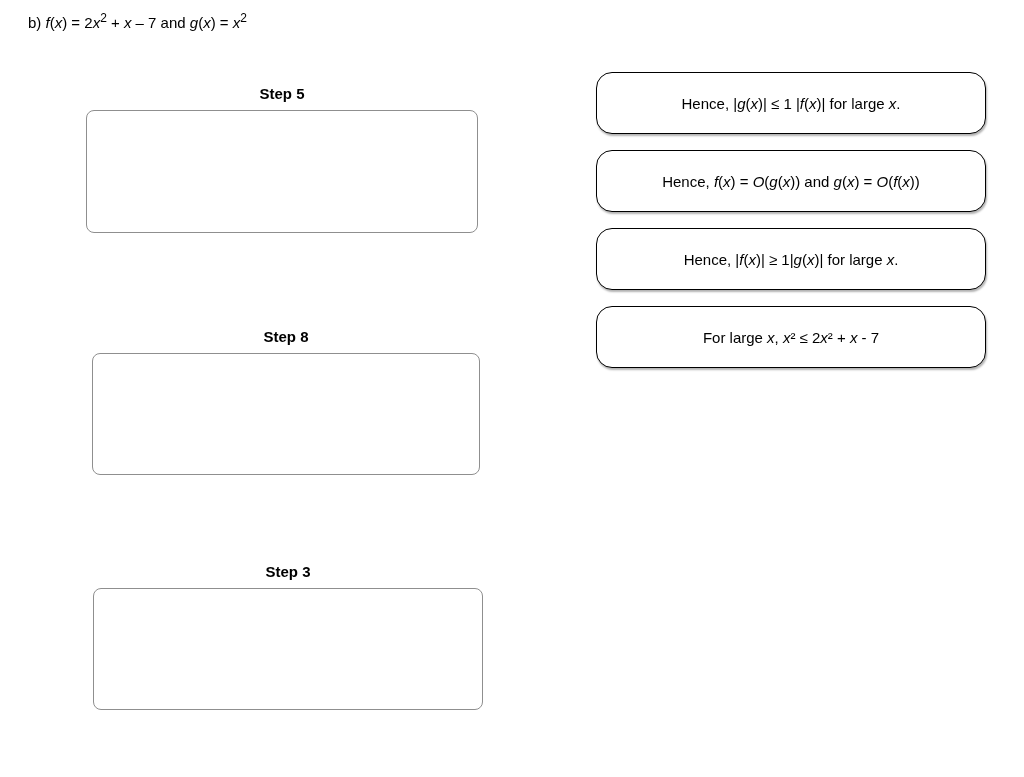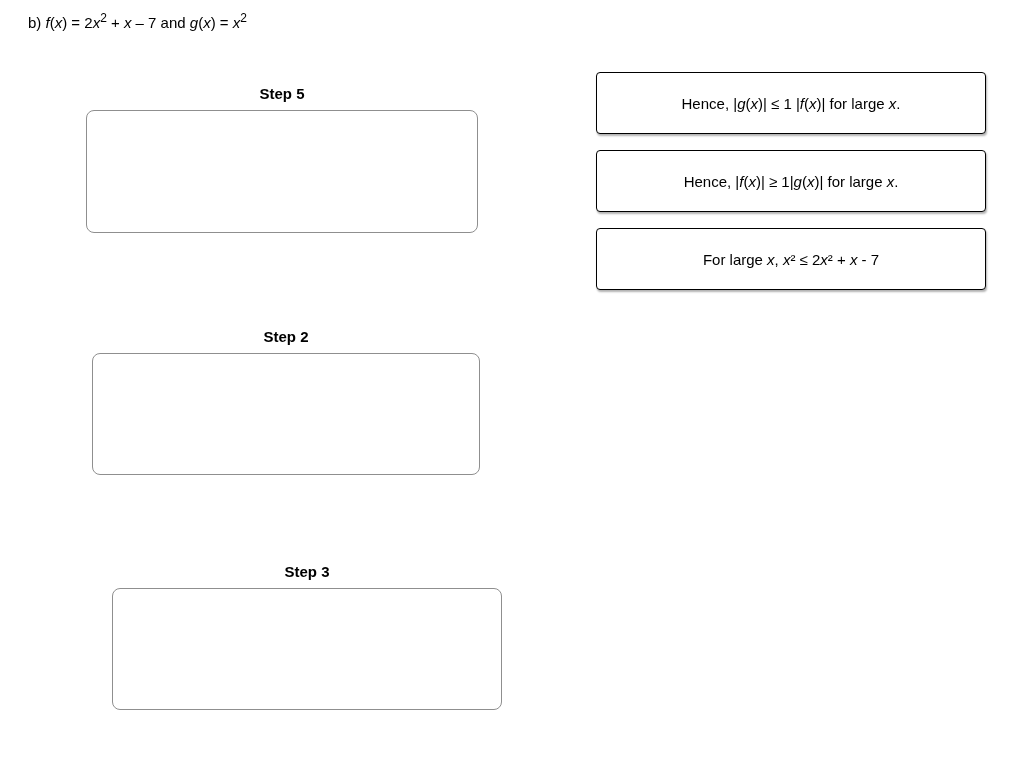--- a/index.html
+++ b/index.html
@@ -29,34 +29,34 @@
   }
   .dropzone {
     border: 1px solid #8f8f8f;
     border-radius: 8px;
     background: #ffffff;
   }
   .g1 { left: 86px;  top: 85px;  width: 392px; }
   .g1 .dropzone { height: 123px; }
   .g2 { left: 92px;  top: 328px; width: 388px; }
   .g2 .dropzone { height: 122px; }
-  .g3 { left: 112px;  top: 563px; width: 390px; }
+  .g3 { left: 93px;  top: 563px; width: 390px; }
   .g3 .dropzone { height: 122px; }
 
   .cards-column {
     position: absolute;
     left: 596px; top: 72px; width: 390px;
     display: flex;
     flex-direction: column;
     gap: 16px;
   }
   .card {
     height: 62px;
     border: 1.5px solid #000000;
-    border-radius: 4px;
+    border-radius: 16px;
     background: #ffffff;
     box-shadow: 1px 2px 2px rgba(0,0,0,0.30);
     display: flex;
     align-items: center;
     justify-content: center;
     font-size: 15px;
     cursor: grab;
   }
   .card-text { white-space: nowrap; }
 </style>
@@ -66,34 +66,37 @@
 <div class="page">
 
   <div class="problem-title">b) <i>f</i>(<i>x</i>) = 2<i>x</i><sup>2</sup> + <i>x</i> – 7 and <i>g</i>(<i>x</i>) = <i>x</i><sup>2</sup></div>
 
   <div class="step-group g1">
     <div class="step-label">Step 5</div>
     <div class="dropzone"></div>
   </div>
 
   <div class="step-group g2">
-    <div class="step-label">Step 2</div>
+    <div class="step-label">Step 8</div>
     <div class="dropzone"></div>
   </div>
 
   <div class="step-group g3">
     <div class="step-label">Step 3</div>
     <div class="dropzone"></div>
   </div>
 
   <div class="cards-column">
     <div class="card">
       <span class="card-text">Hence, |<i>g</i>(<i>x</i>)| ≤ 1 |<i>f</i>(<i>x</i>)| for large <i>x</i>.</span>
     </div>
     <div class="card">
+      <span class="card-text">Hence, <i>f</i>(<i>x</i>) = <i>O</i>(<i>g</i>(<i>x</i>)) and <i>g</i>(<i>x</i>) = <i>O</i>(<i>f</i>(<i>x</i>))</span>
+    </div>
+    <div class="card">
       <span class="card-text">Hence, |<i>f</i>(<i>x</i>)| ≥ 1|<i>g</i>(<i>x</i>)| for large <i>x</i>.</span>
     </div>
     <div class="card">
       <span class="card-text">For large <i>x</i>, <i>x</i>² ≤ 2<i>x</i>² + <i>x</i> - 7</span>
     </div>
   </div>
 
 </div>
 
 </body></html>

